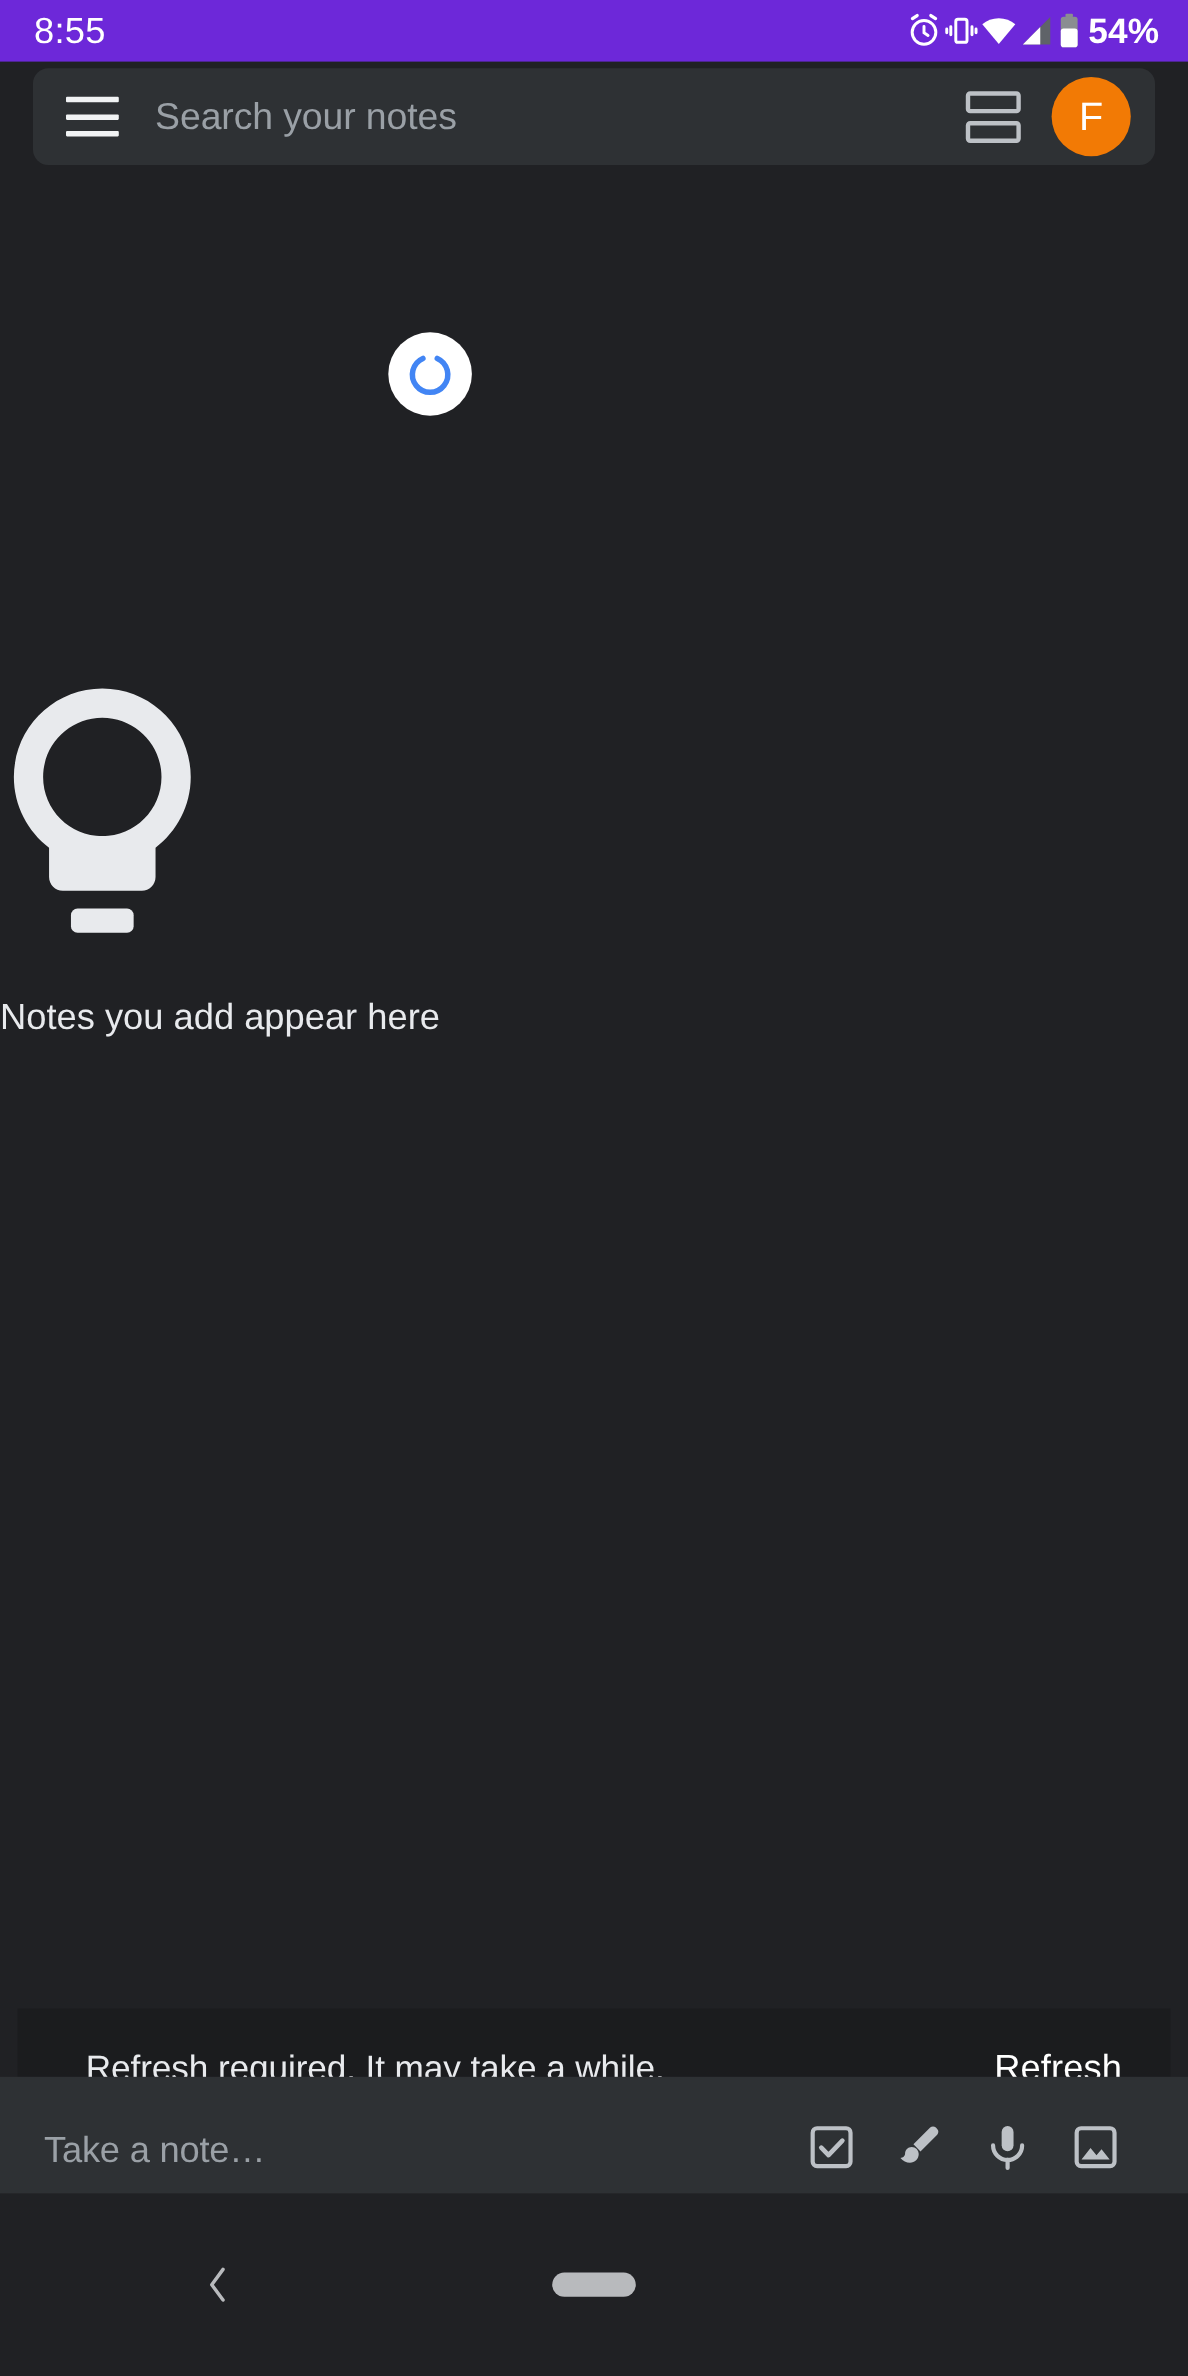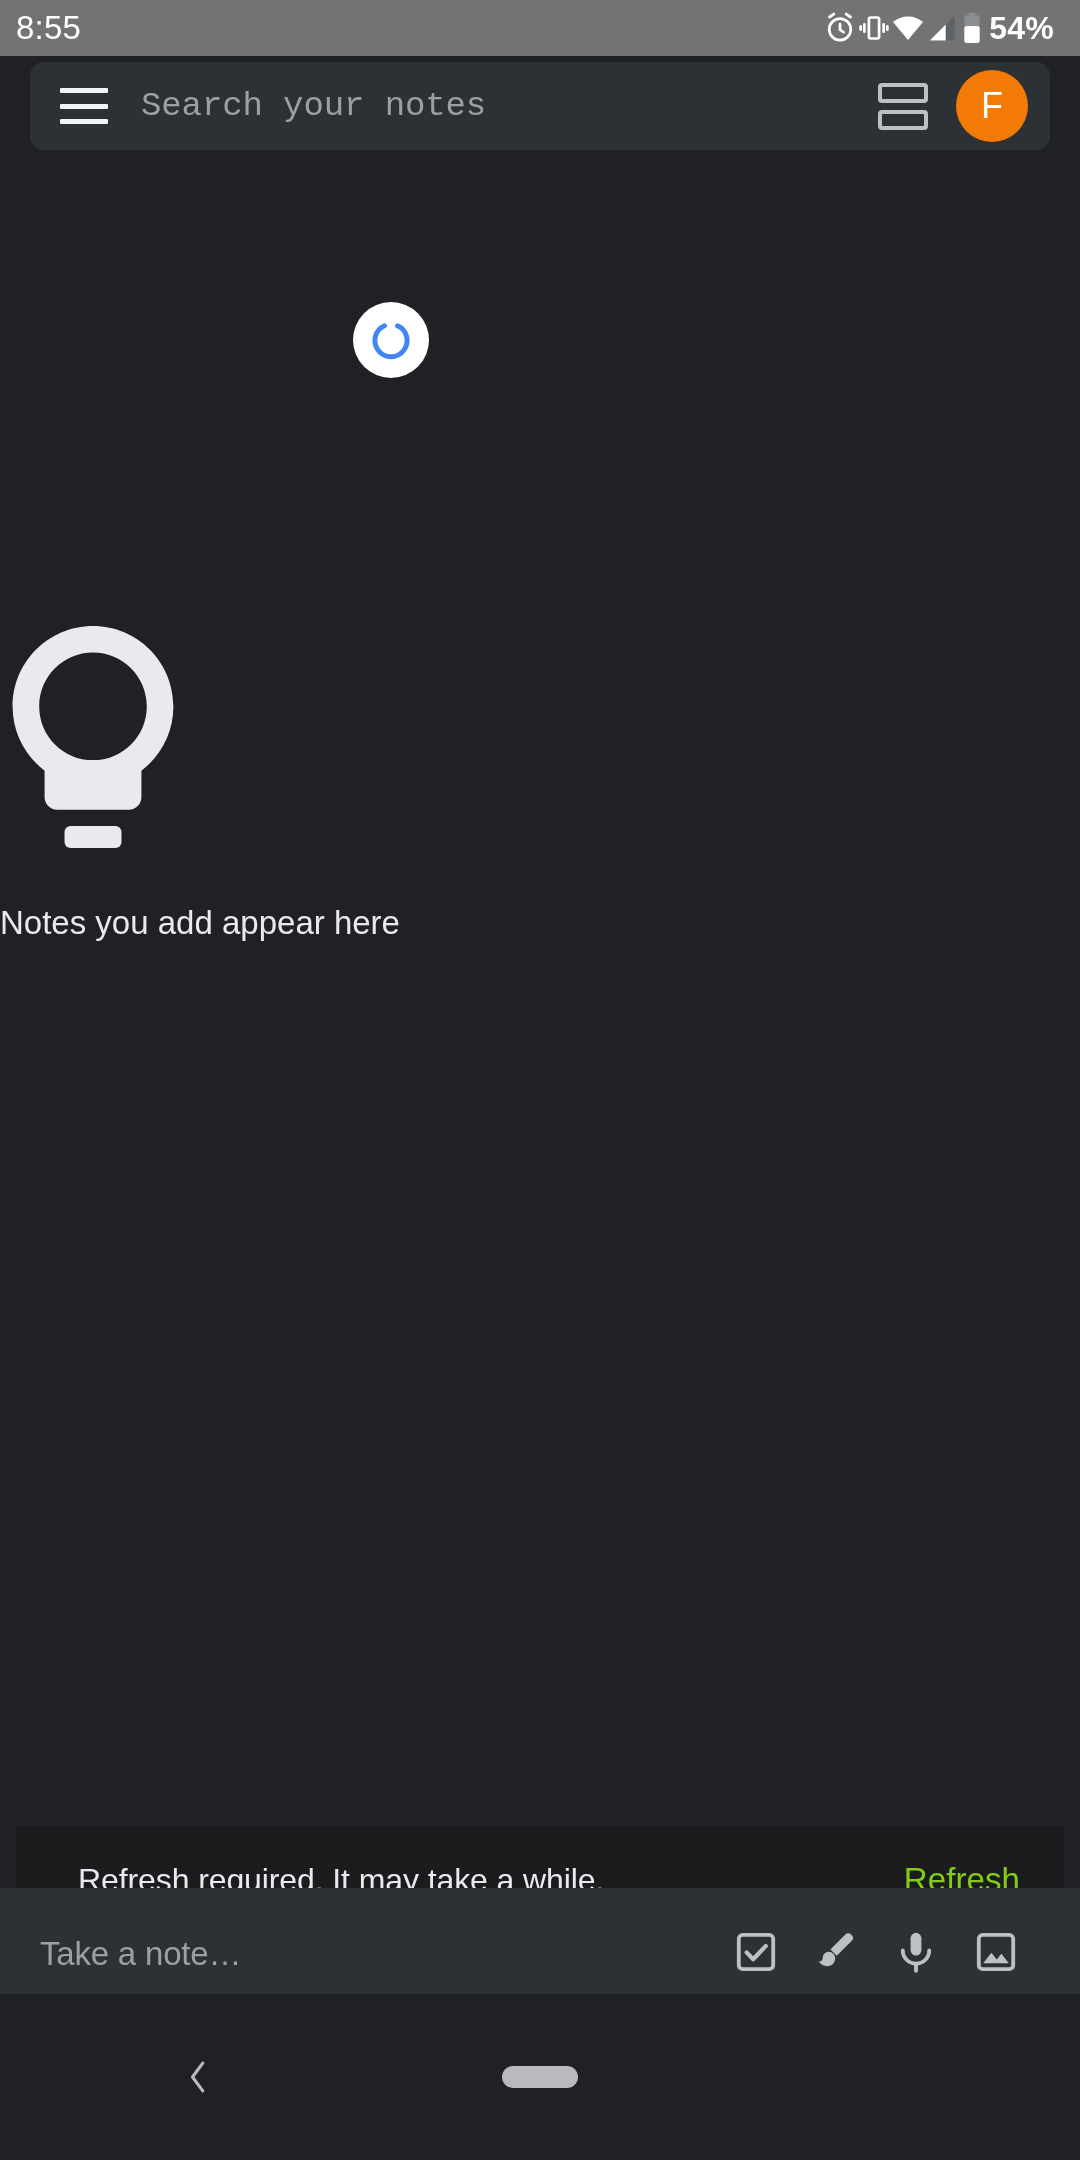--- a/index.html
+++ b/index.html
@@ -20,22 +20,22 @@
   }
 
   
   #status-bar {
     position: absolute;
     top: 0; left: 0;
     width: 1080px; height: 56px;
     display: flex;
     align-items: center;
     justify-content: space-between;
-    padding: 0 26px 0 16px;
-    background: #737373;
+    padding: 0 26px 0 31px;
+    background: #6d28d9;
   }
   #status-clock {
     color: #ffffff;
     font-size: 33px;
     font-weight: 500;
     letter-spacing: 0.2px;
   }
   #status-icons {
     display: flex;
     align-items: center;
@@ -63,21 +63,21 @@
   #menu-icon { width: 48px; height: 36px; flex: 0 0 auto; display:flex; flex-direction:column; justify-content:space-between; }
   #menu-icon span {
     display: block; height: 5px; width: 48px;
     background: #f1f3f4; border-radius: 1px;
   }
   #search-input {
     flex: 1 1 auto;
     background: transparent;
     border: none; outline: none;
     color: #9aa0a6;
-    font-family: Liberation Mono, monospace;
+    font-family: Liberation Sans, sans-serif;
     font-size: 34px;
     padding-left: 33px;
     letter-spacing: -0.1px;
   }
   #search-input::placeholder { color: #9aa0a6; opacity: 1; }
 
   #view-toggle {
     width: 58px; height: 58px;
     flex: 0 0 auto;
     display: flex; flex-direction: column;
@@ -138,21 +138,21 @@
     align-items: center;
     justify-content: space-between;
     padding: 0 44px 0 62px;
   }
   #snackbar-text {
     color: #e8eaed;
     font-size: 32px;
     letter-spacing: -0.1px;
   }
   #snackbar-action {
-    color: #84cc16;
+    color: #ffffff;
     font-size: 33px;
     letter-spacing: 0.1px;
     background: none; border: none;
     font-family: "Liberation Sans", sans-serif;
     cursor: pointer;
   }
 
   
   #note-bar {
     position: absolute;

